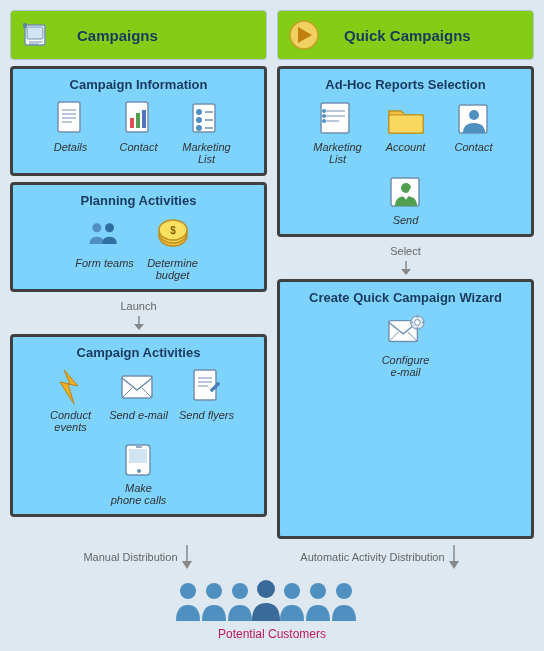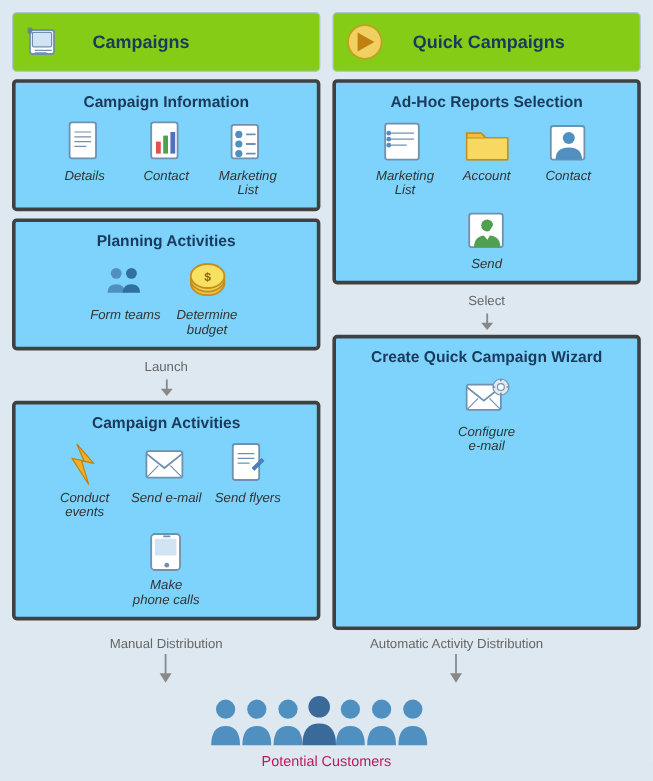--- a/index.html
+++ b/index.html
@@ -97,21 +97,20 @@
       align-items: center;
     }
     .bottom-arrows {
       display: flex;
       justify-content: space-around;
       width: 100%;
       padding: 0 20px;
     }
     .bottom-arrow-group {
       display: flex;
-      flex-direction: column;
       align-items: center;
       gap: 2px;
     }
     .bottom-arrow-label {
       font-size: 11px;
       color: #666;
     }
     .customers-area {
       display: flex;
       flex-direction: column;

